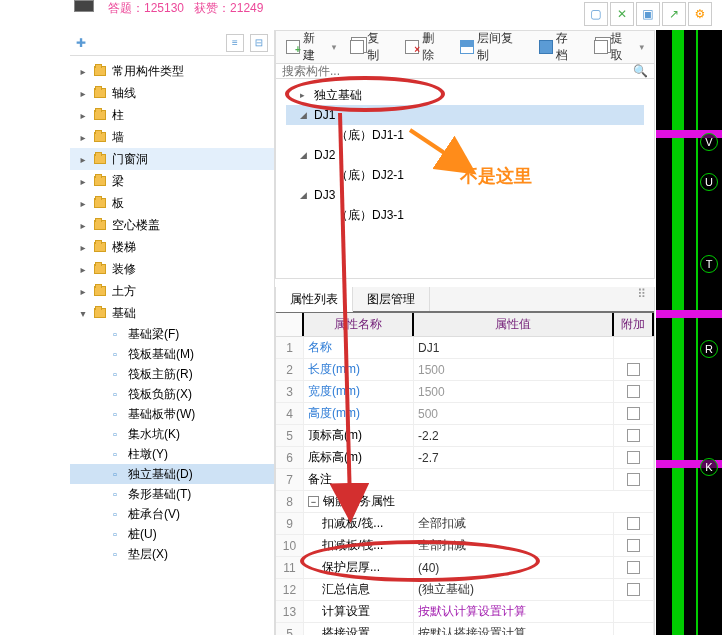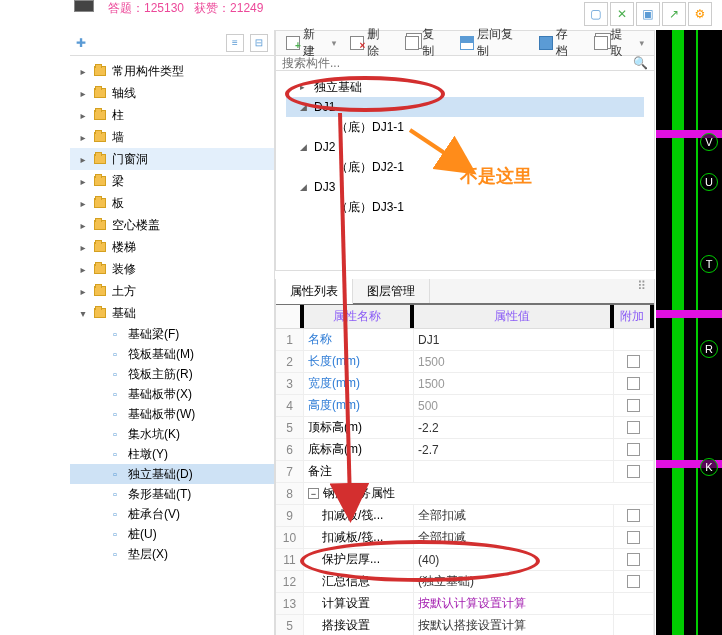--- a/index.html
+++ b/index.html
@@ -20,21 +20,21 @@
 .tree-item{display:flex;align-items:center;height:22px;padding-left:8px;gap:6px;cursor:pointer}
 .tree-item.selected{background:#e3effb}
 .folder-icon{width:12px;height:10px;background:#f4c04e;border:1px solid #d4a020;position:relative}
 .folder-icon:before{content:'';position:absolute;top:-3px;left:0;width:5px;height:3px;background:#f4c04e;border:1px solid #d4a020;border-bottom:none}
 .exp{width:10px;text-align:center;color:#666;font-size:10px}
 .sub-item{display:flex;align-items:center;height:20px;padding-left:38px;gap:6px;cursor:pointer}
 .sub-item.selected{background:#cee2f5}
 .sub-icon{width:14px;height:14px;display:flex;align-items:center;justify-content:center;color:#5b9bd5;font-size:11px}
 
 .mid-panel{position:absolute;left:275px;top:30px;width:380px;bottom:0;display:flex;flex-direction:column}
-.toolbar{height:26px;border:1px solid #ddd;display:flex;align-items:center;padding:0 4px;gap:2px;background:#fafafa}
+.toolbar{height:34px;border:1px solid #ddd;display:flex;align-items:center;padding:0 4px;gap:2px;background:#fafafa}
 .tbtn{display:flex;align-items:center;gap:3px;padding:2px 6px;cursor:pointer;color:#333}
 .tbtn .ic{width:14px;height:14px}
 .ic.new{background:#fff;border:1px solid #888;position:relative}
 .ic.new:after{content:'+';position:absolute;right:-2px;bottom:-2px;color:#4caf50;font-size:10px;font-weight:bold}
 .ic.copy{background:#fff;border:1px solid #888;box-shadow:2px -2px 0 #fff,2px -2px 0 1px #888}
 .ic.del{background:#fff;border:1px solid #888;position:relative}
 .ic.del:after{content:'×';position:absolute;right:-2px;bottom:-2px;color:#d32f2f;font-size:10px;font-weight:bold}
 .ic.layer{background:linear-gradient(#5b9bd5 50%,#fff 50%);border:1px solid #5b9bd5}
 .ic.save{background:#5b9bd5;border:1px solid #3a7ab5}
 .dd{color:#888;font-size:9px;margin-left:2px}
@@ -50,21 +50,21 @@
 .ct-item.sel{background:#cee2f5}
 .ct-exp{width:10px;color:#666;font-size:9px}
 
 .prop-area{flex:1;border:1px solid #ddd;border-top:none;display:flex;flex-direction:column;margin-top:8px}
 .prop-tabs{height:26px;display:flex;border-bottom:2px solid #737373;background:#f5f5f5}
 .ptab{padding:0 14px;display:flex;align-items:center;cursor:pointer;border-right:1px solid #ddd}
 .ptab.active{background:#fff;border-bottom:1px solid #fff;margin-bottom:-1px}
 .ptab-grip{margin-left:auto;padding:0 8px;color:#999;cursor:move}
 .prop-grid{flex:1;overflow:auto}
 .ph-row{display:flex;background:#f0f0f0;border-bottom:1px solid #ddd;height:24px}
-.ph-row>div{border-right:4px solid #000000;display:flex;align-items:center;justify-content:center;color:#8b5cf6}
+.ph-row>div{border-right:2px solid #000000;display:flex;align-items:center;justify-content:center;color:#701a75}
 .p-row{display:flex;border-bottom:1px solid #eee;height:22px}
 .p-row>div{border-right:1px solid #eee;display:flex;align-items:center;padding:0 4px}
 .col-n{width:28px;justify-content:center;color:#888;background:#fafafa}
 .col-name{width:110px}
 .col-val{flex:1}
 .col-add{width:40px;justify-content:center}
 .link{color:#2e7cd6;cursor:pointer}
 .cb{width:13px;height:13px;border:1px solid #999;background:#fff;cursor:pointer}
 .group-row .col-name{font-weight:normal}
 .exp-box{width:11px;height:11px;border:1px solid #888;display:inline-flex;align-items:center;justify-content:center;font-size:9px;margin-right:4px;background:#fff}
@@ -172,21 +172,21 @@
       <div class="sub-item">
         <span class="sub-icon">▫</span>
         <span>筏板基础(M)</span>
       </div>
       <div class="sub-item">
         <span class="sub-icon">▫</span>
         <span>筏板主筋(R)</span>
       </div>
       <div class="sub-item">
         <span class="sub-icon">▫</span>
-        <span>基础板带(X)</span>
+        <span>筏板负筋(X)</span>
       </div>
       <div class="sub-item">
         <span class="sub-icon">▫</span>
         <span>基础板带(W)</span>
       </div>
       <div class="sub-item">
         <span class="sub-icon">▫</span>
         <span>集水坑(K)</span>
       </div>
       <div class="sub-item">
@@ -217,26 +217,26 @@
 </div>
 
 <div class="mid-panel">
   <div class="toolbar">
     <div class="tbtn">
         <span class="ic new"></span>
         <span>新建</span>
         <span class="dd">▾</span>
       </div>
     <div class="tbtn">
+        <span class="ic copy"></span>
+        <span>复制</span>
+      </div>
+    <div class="tbtn">
         <span class="ic del"></span>
         <span>删除</span>
-      </div>
-    <div class="tbtn">
-        <span class="ic copy"></span>
-        <span>复制</span>
       </div>
     <div class="tbtn">
         <span class="ic layer"></span>
         <span>层间复制</span>
       </div>
     <div class="tbtn">
         <span class="ic save"></span>
         <span>存档</span>
       </div>
     <div class="tbtn">

